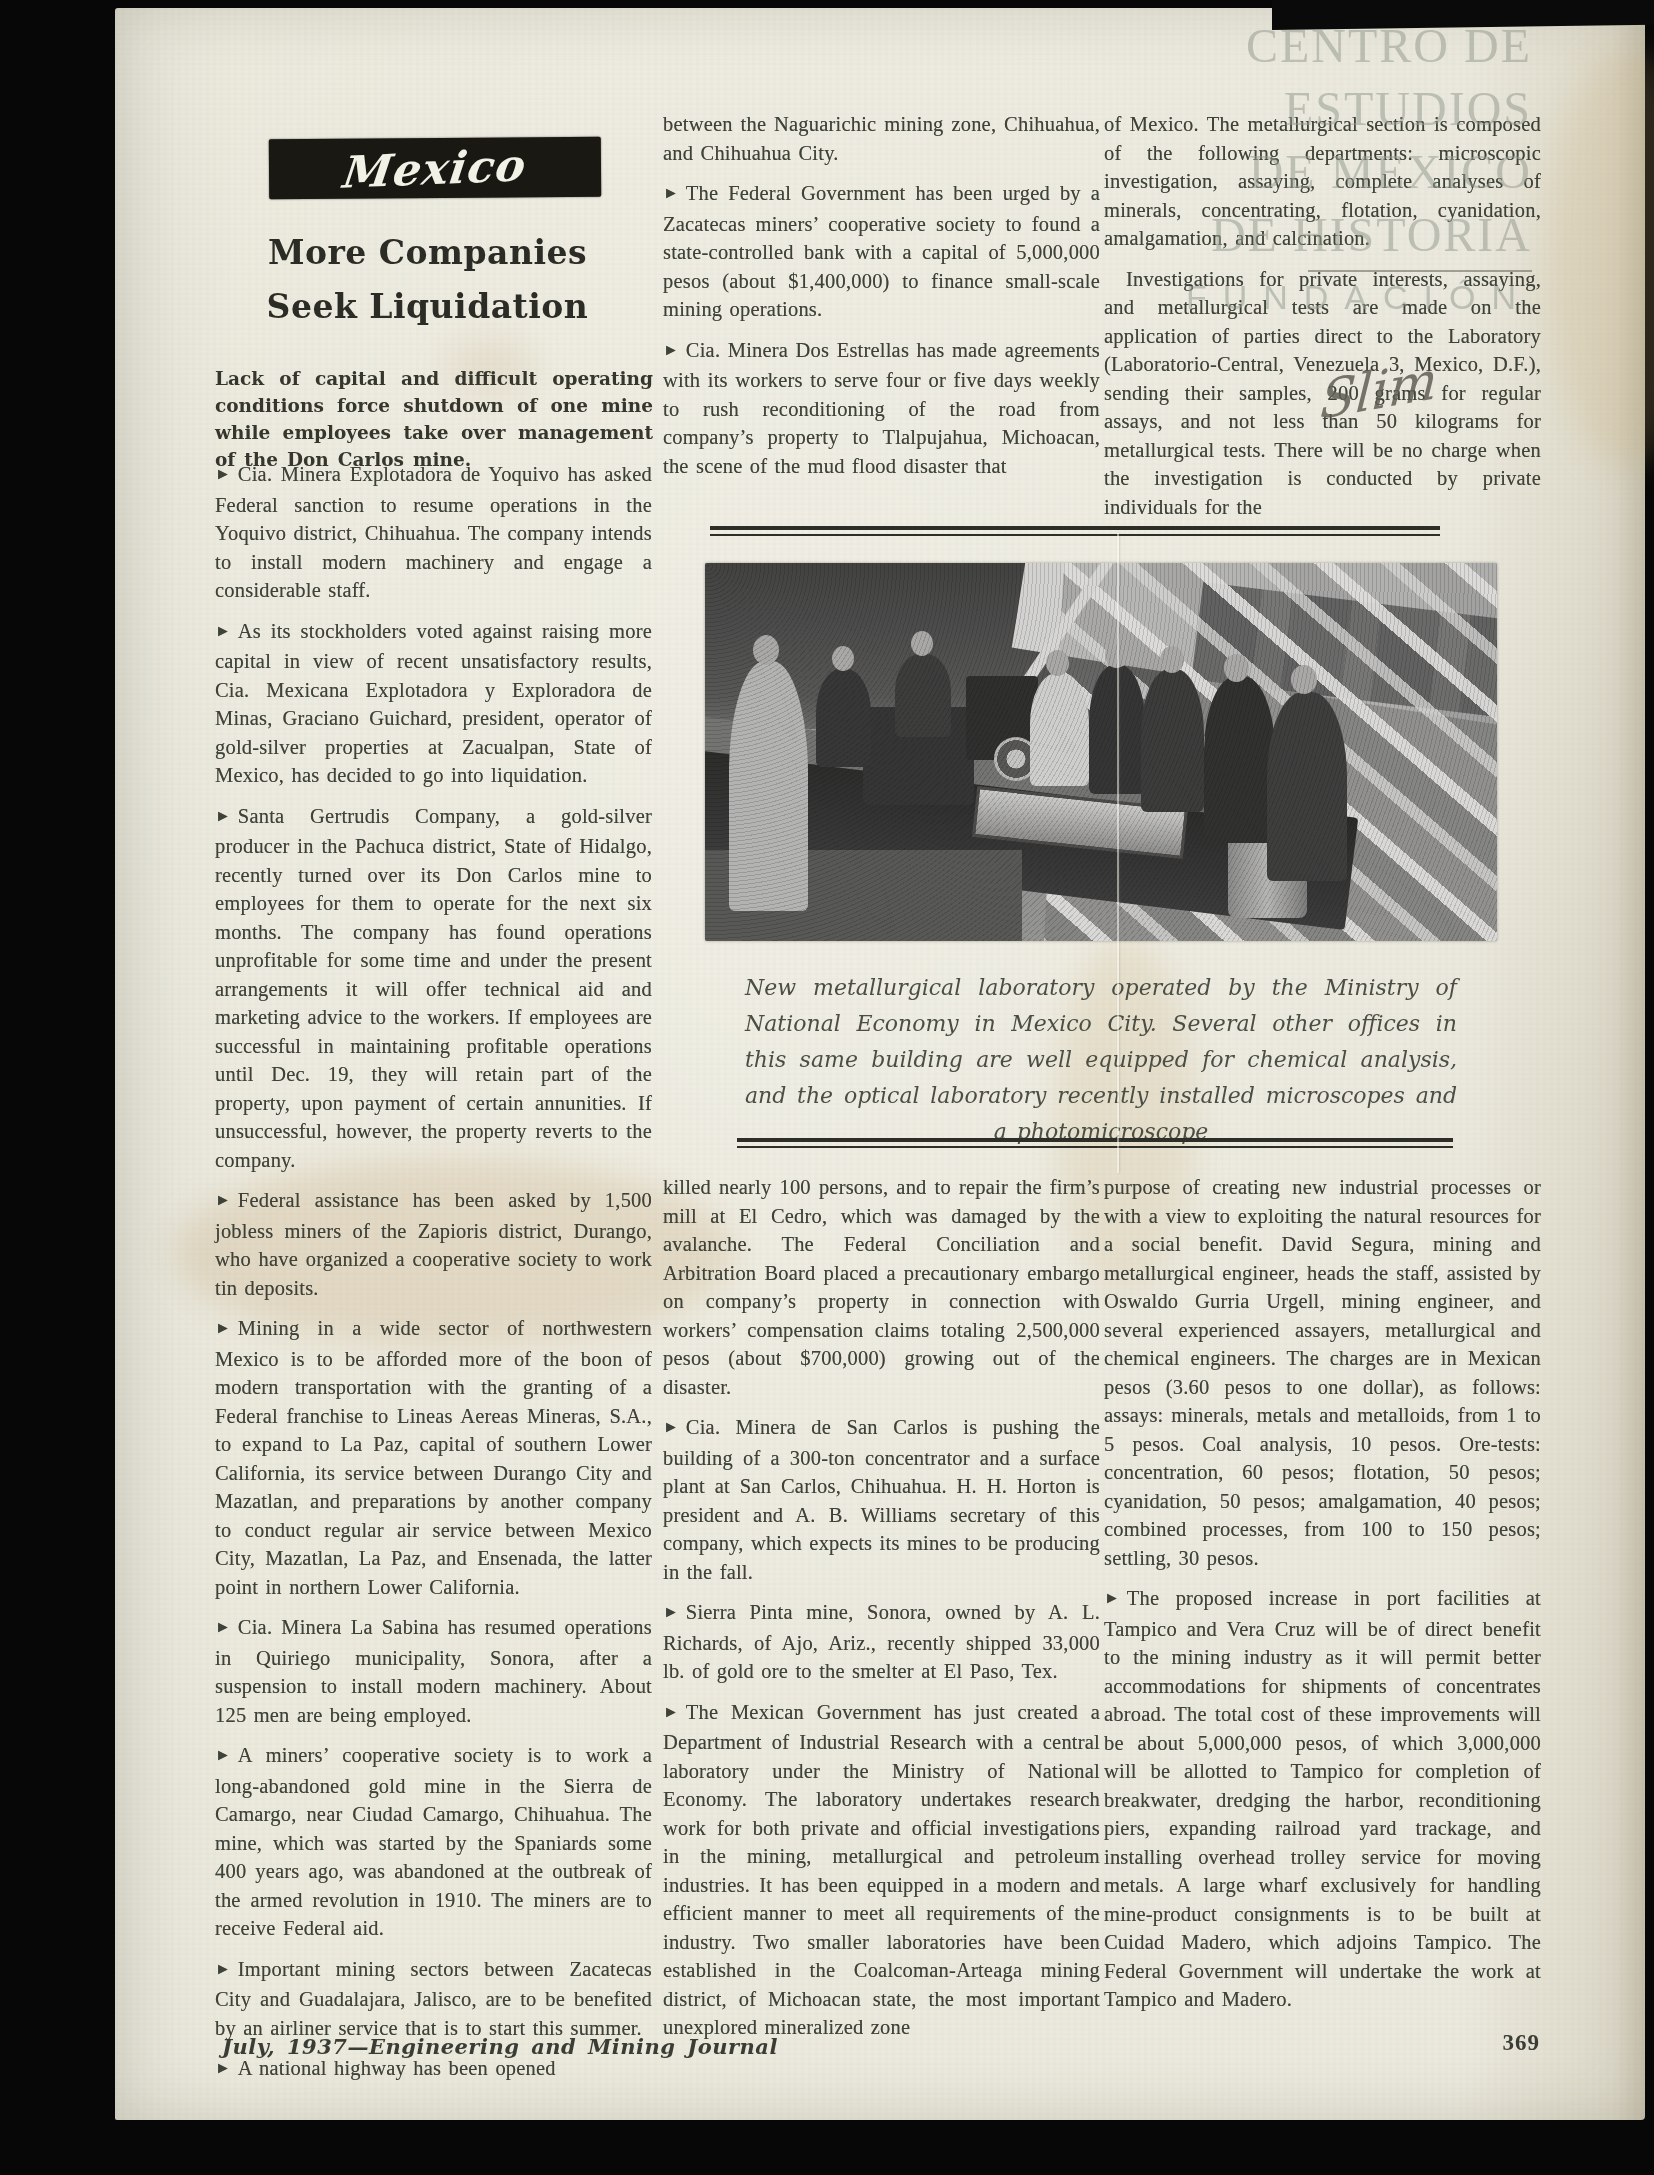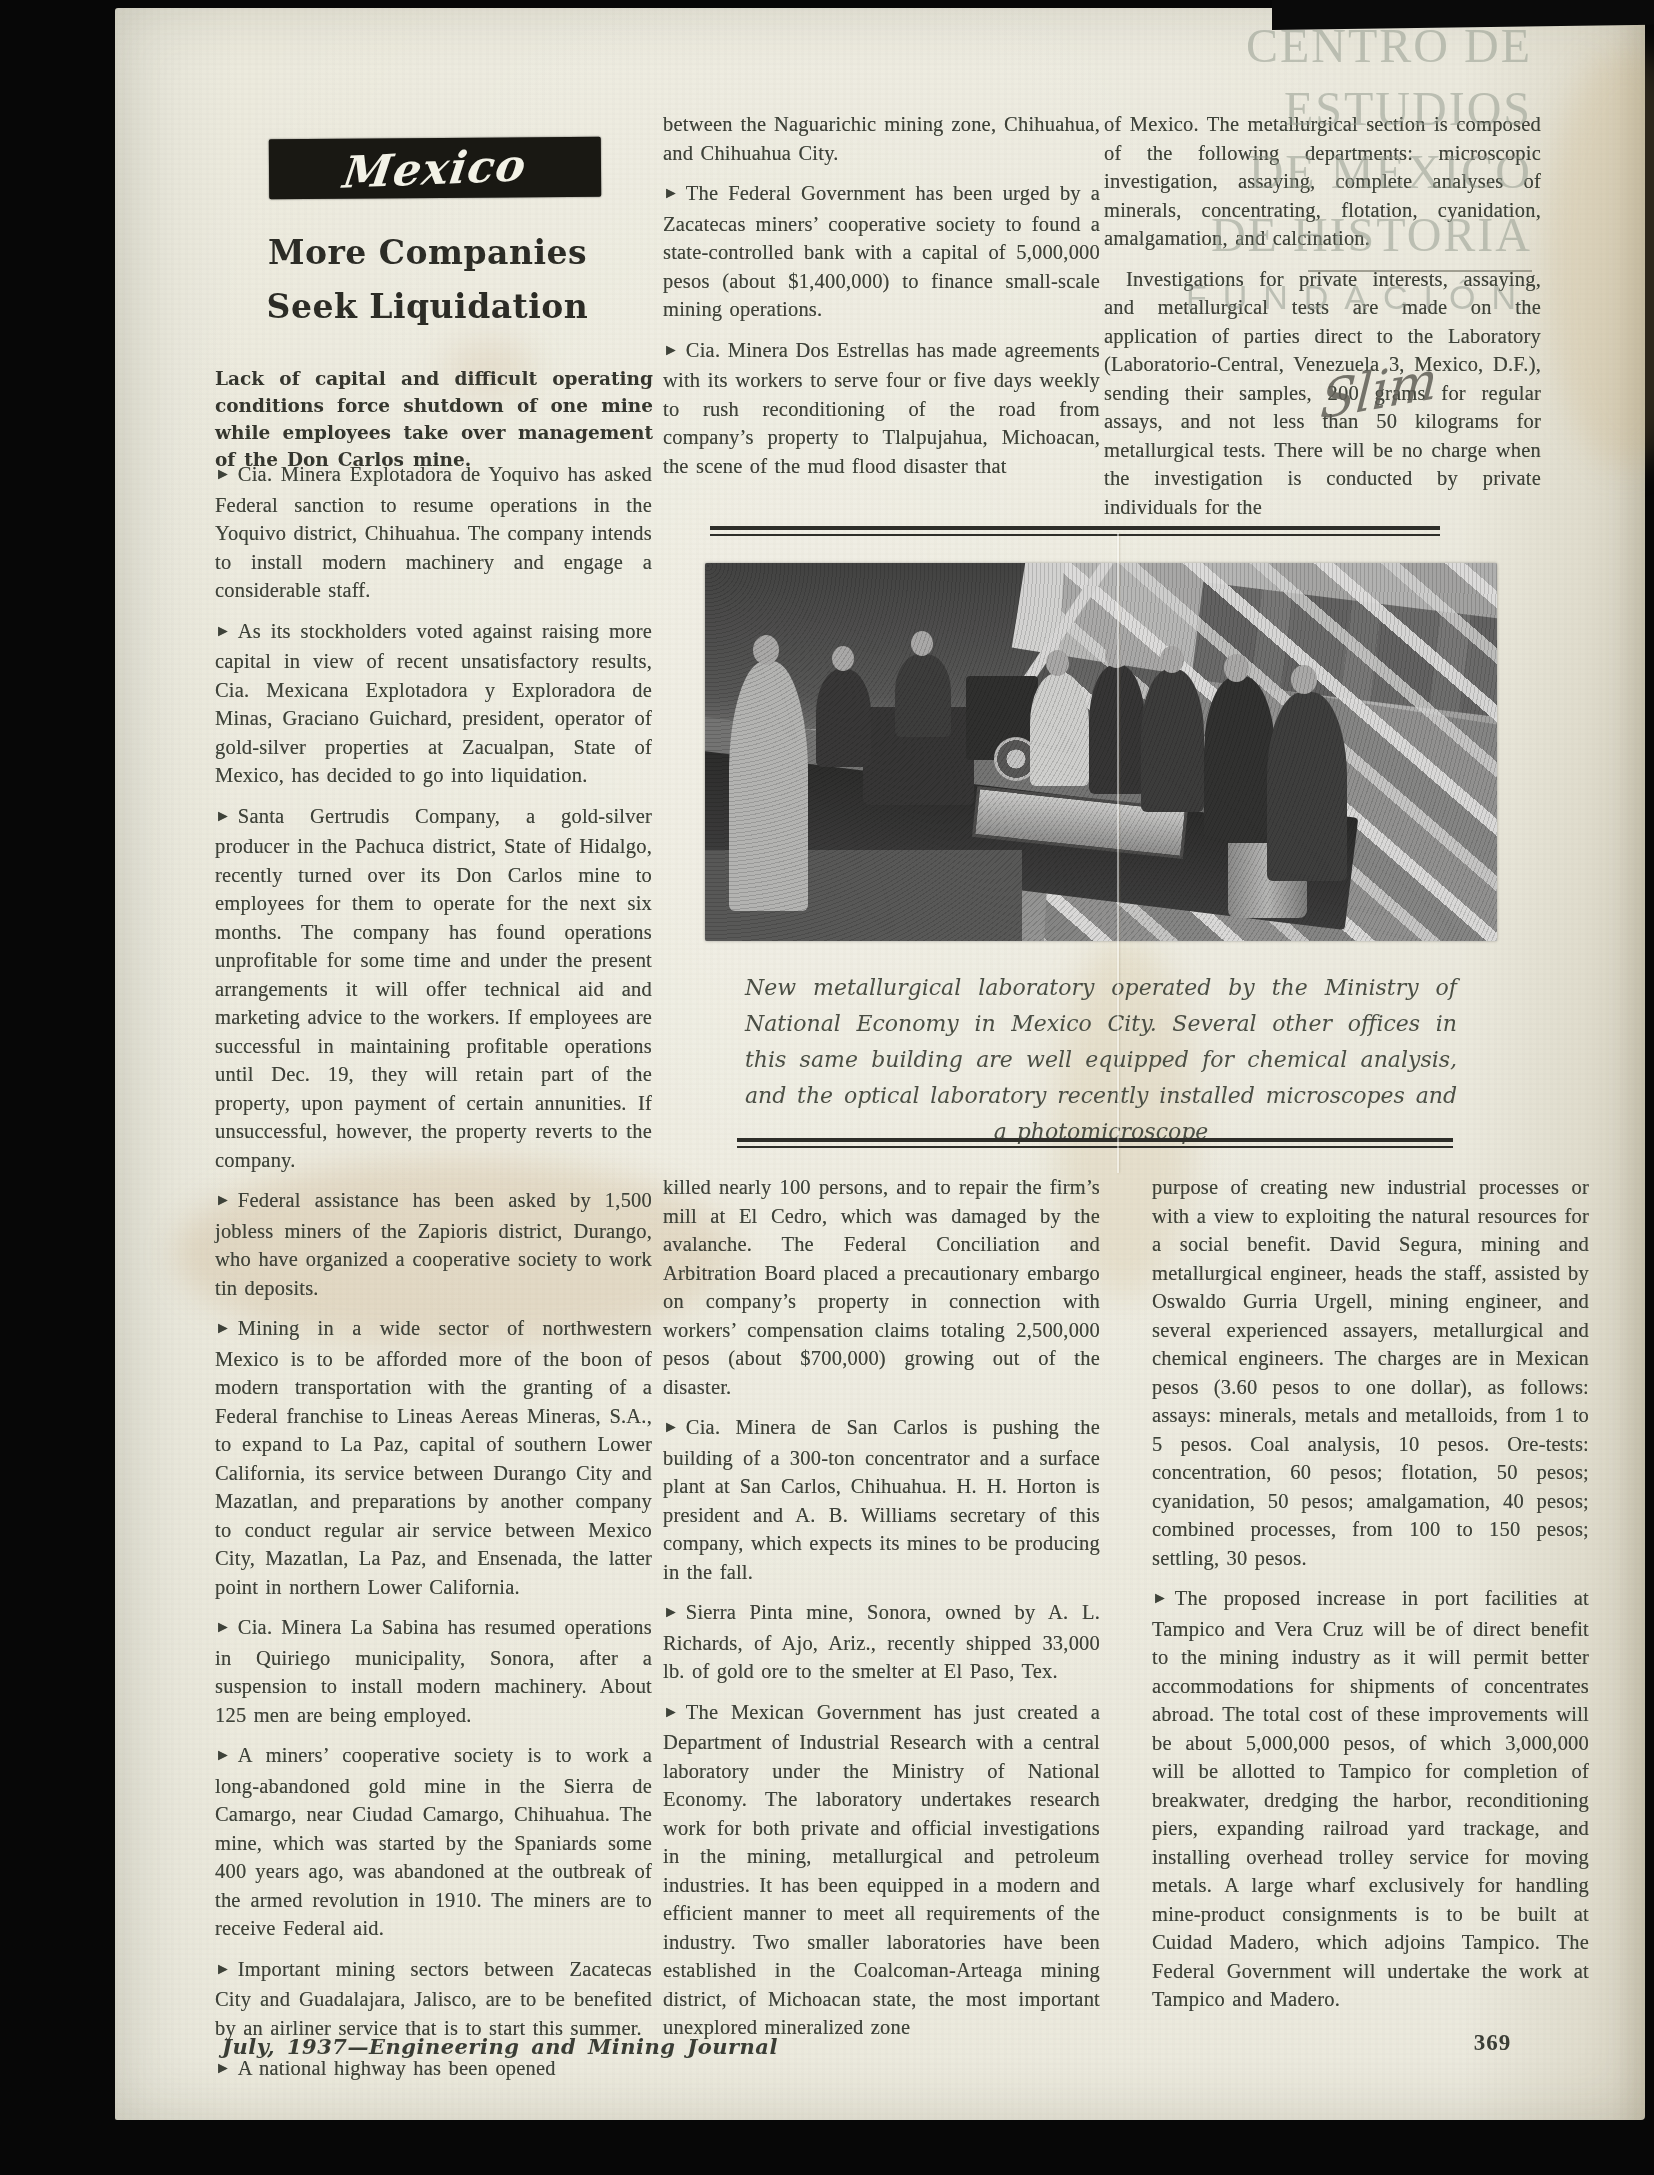--- a/index.html
+++ b/index.html
@@ -70,21 +70,21 @@
     text-align:justify;word-spacing:2px;letter-spacing:0.2px;
     text-shadow:0 0 0.5px rgba(62,66,57,0.55);
   }
   .col p{margin:0 0 12px 0;}
   .col p.indent{text-indent:22px;}
   .bullet{font-size:0.78em;margin-right:7px;position:relative;top:-2px;letter-spacing:0;}
   #col-left{left:100px;top:452px;height:1570px;}
   #col-mid-top{left:548px;top:102px;height:415px;}
   #col-right-top{left:989px;top:102px;height:470px;}
   #col-mid-bottom{left:548px;top:1165px;height:860px;}
-  #col-right-bottom{left:989px;top:1165px;height:820px;margin-left:48px;}
+  #col-right-bottom{left:989px;top:1165px;height:820px;}
 
   
   .double-rule{position:absolute;height:4px;border-top:4px solid #2e2e29;border-bottom:2px solid #2e2e29;}
   #rule-top{left:595px;top:518px;width:730px;}
   #rule-bottom{left:622px;top:1130px;width:716px;}
   .photo{
     position:absolute;left:590px;top:555px;width:792px;height:378px;
     background:#96948a;overflow:hidden;border-radius:2px;
     filter:grayscale(0.9) contrast(0.95) brightness(1.01);
     box-shadow:0 0 3px rgba(40,35,25,0.4);
@@ -156,21 +156,21 @@
     transform:rotate(-10deg) skewX(-14deg);pointer-events:none;
   }
 
   
   .footer-line{
     position:absolute;left:107px;top:2026px;
     font-family:"DejaVu Serif",serif;font-weight:bold;font-style:italic;
     font-size:21px;color:#3a3d35;letter-spacing:0.5px;word-spacing:4px;
   }
   .page-num{
-    position:absolute;left:1330px;top:2022px;width:95px;text-align:center;
+    position:absolute;left:1330px;top:2022px;width:95px;text-align:right;
     font-size:23px;font-weight:bold;color:#3a3d35;letter-spacing:1px;
   }
 </style>
 </head>
 <body>
 
 <div class="paper">
   <div class="grain"></div>
   <div class="stain stain-a"></div>
   <div class="stain stain-b"></div>

